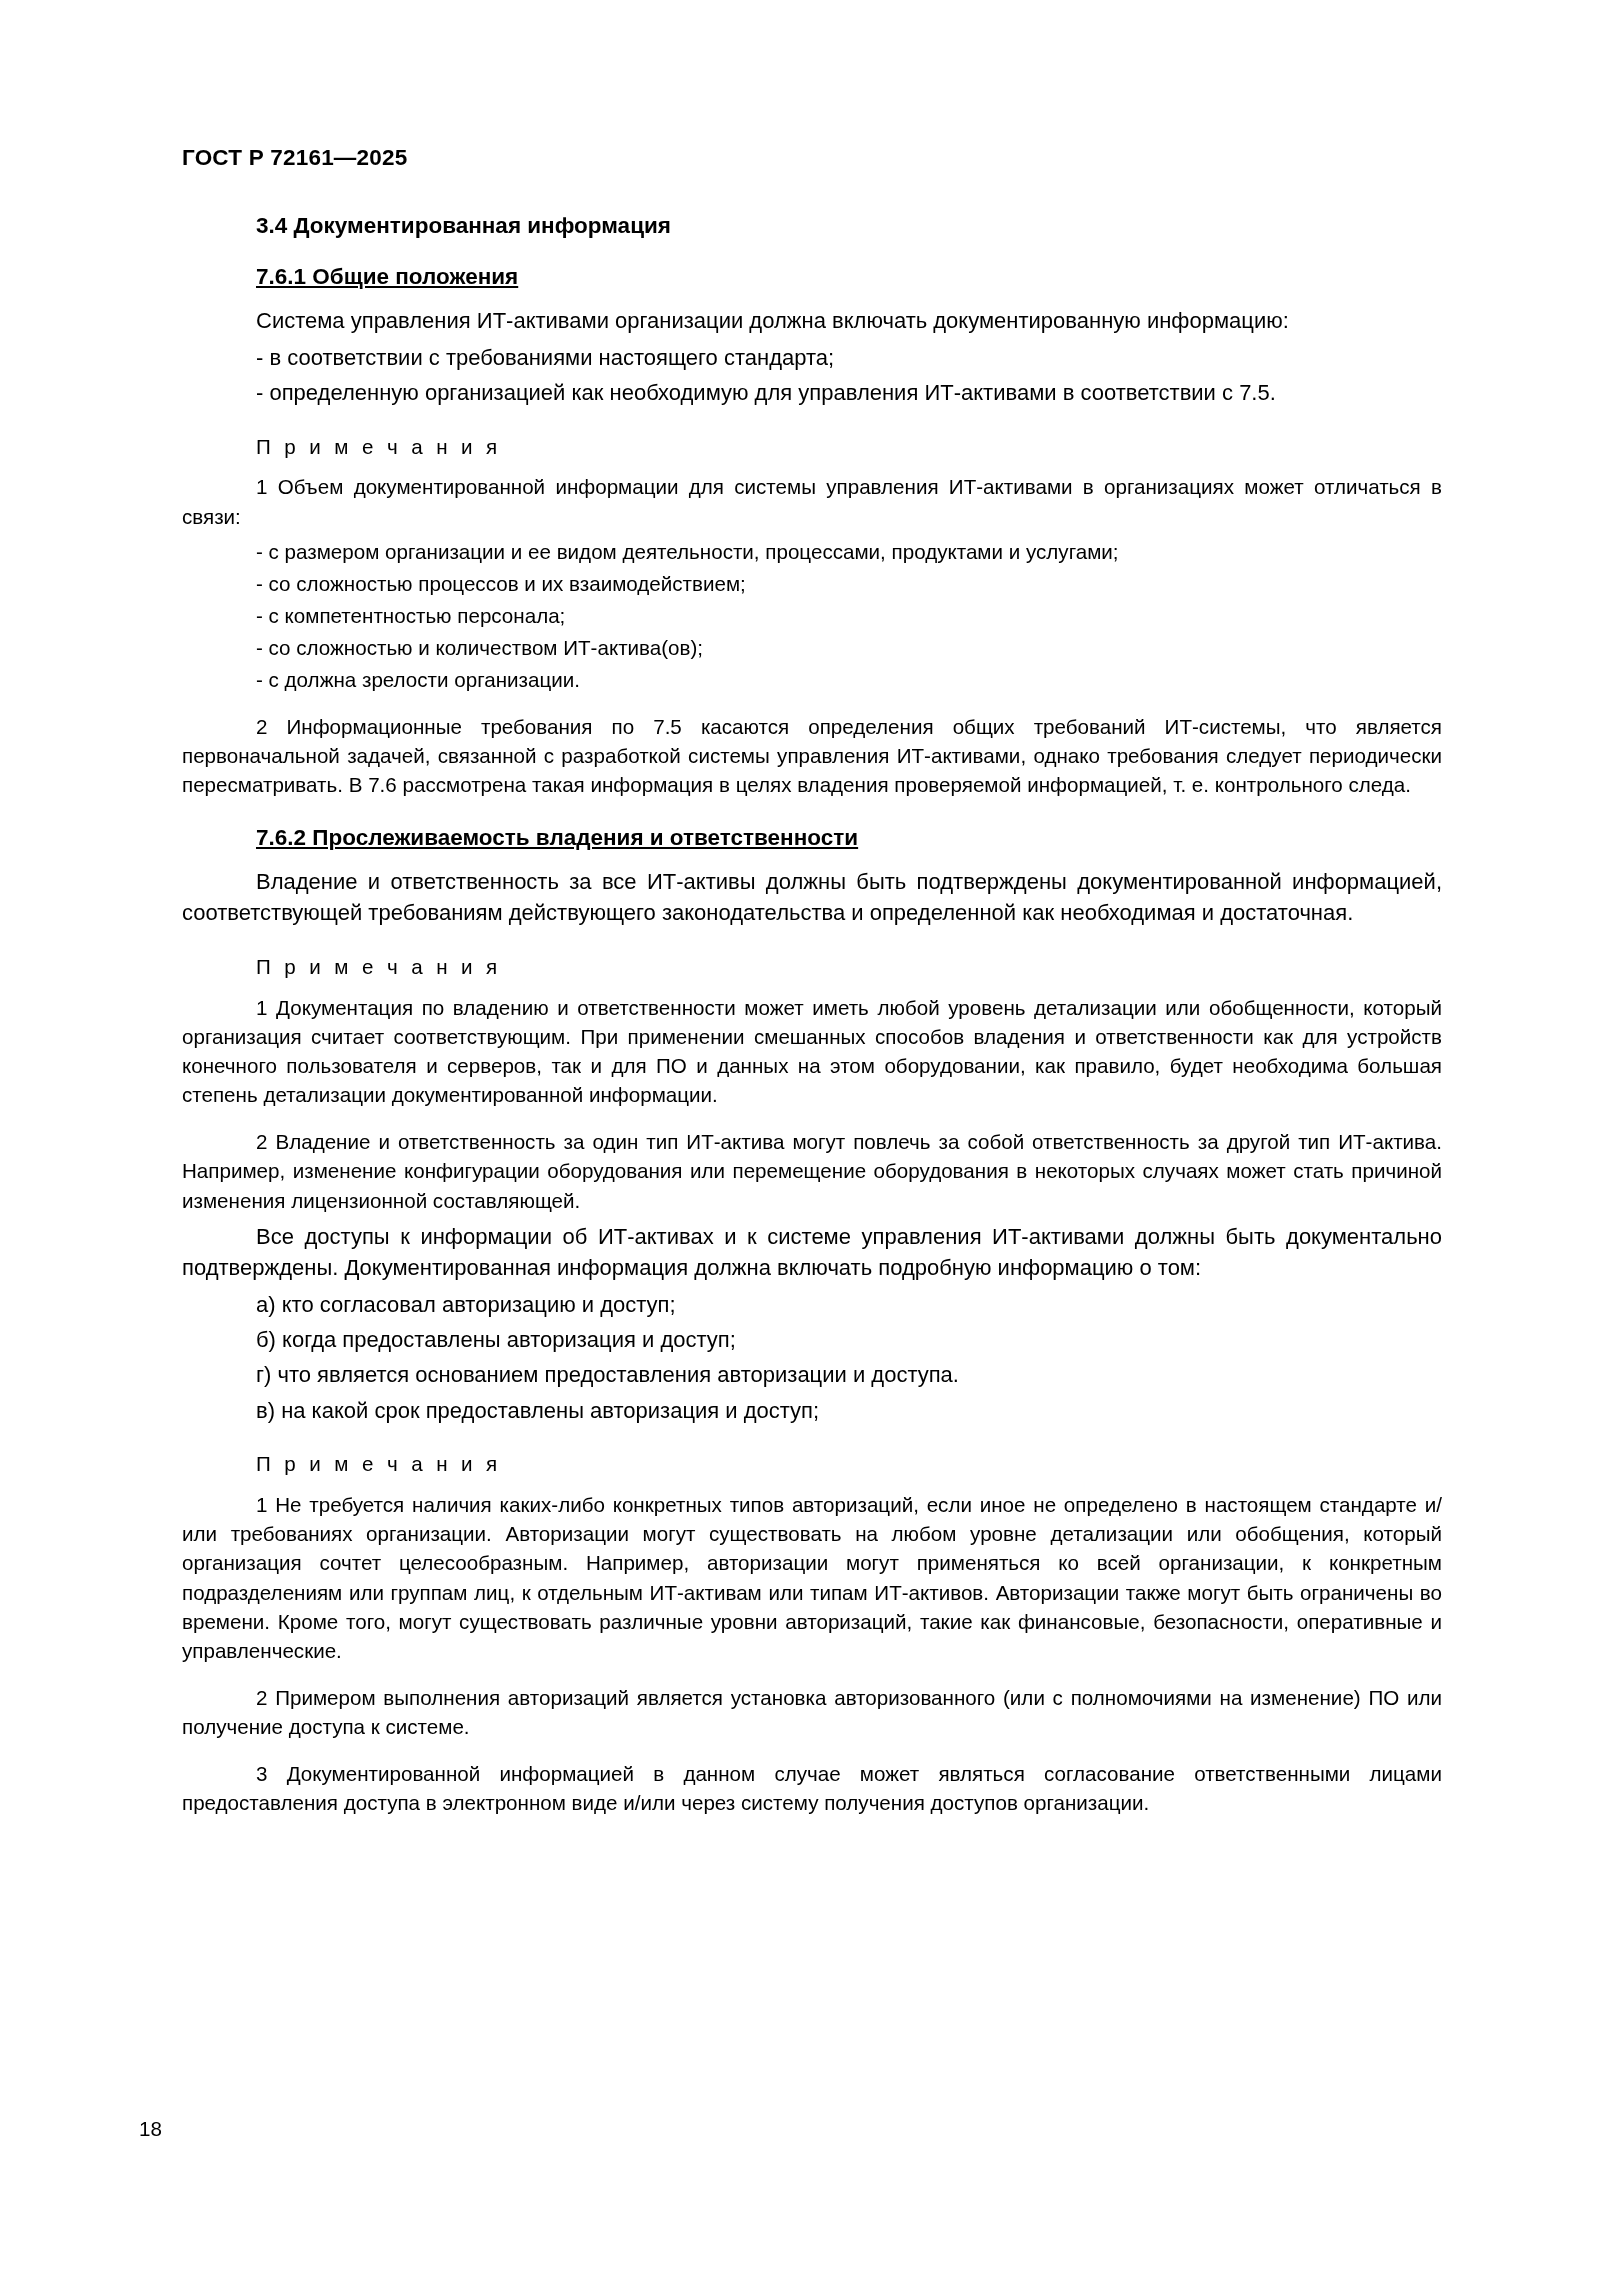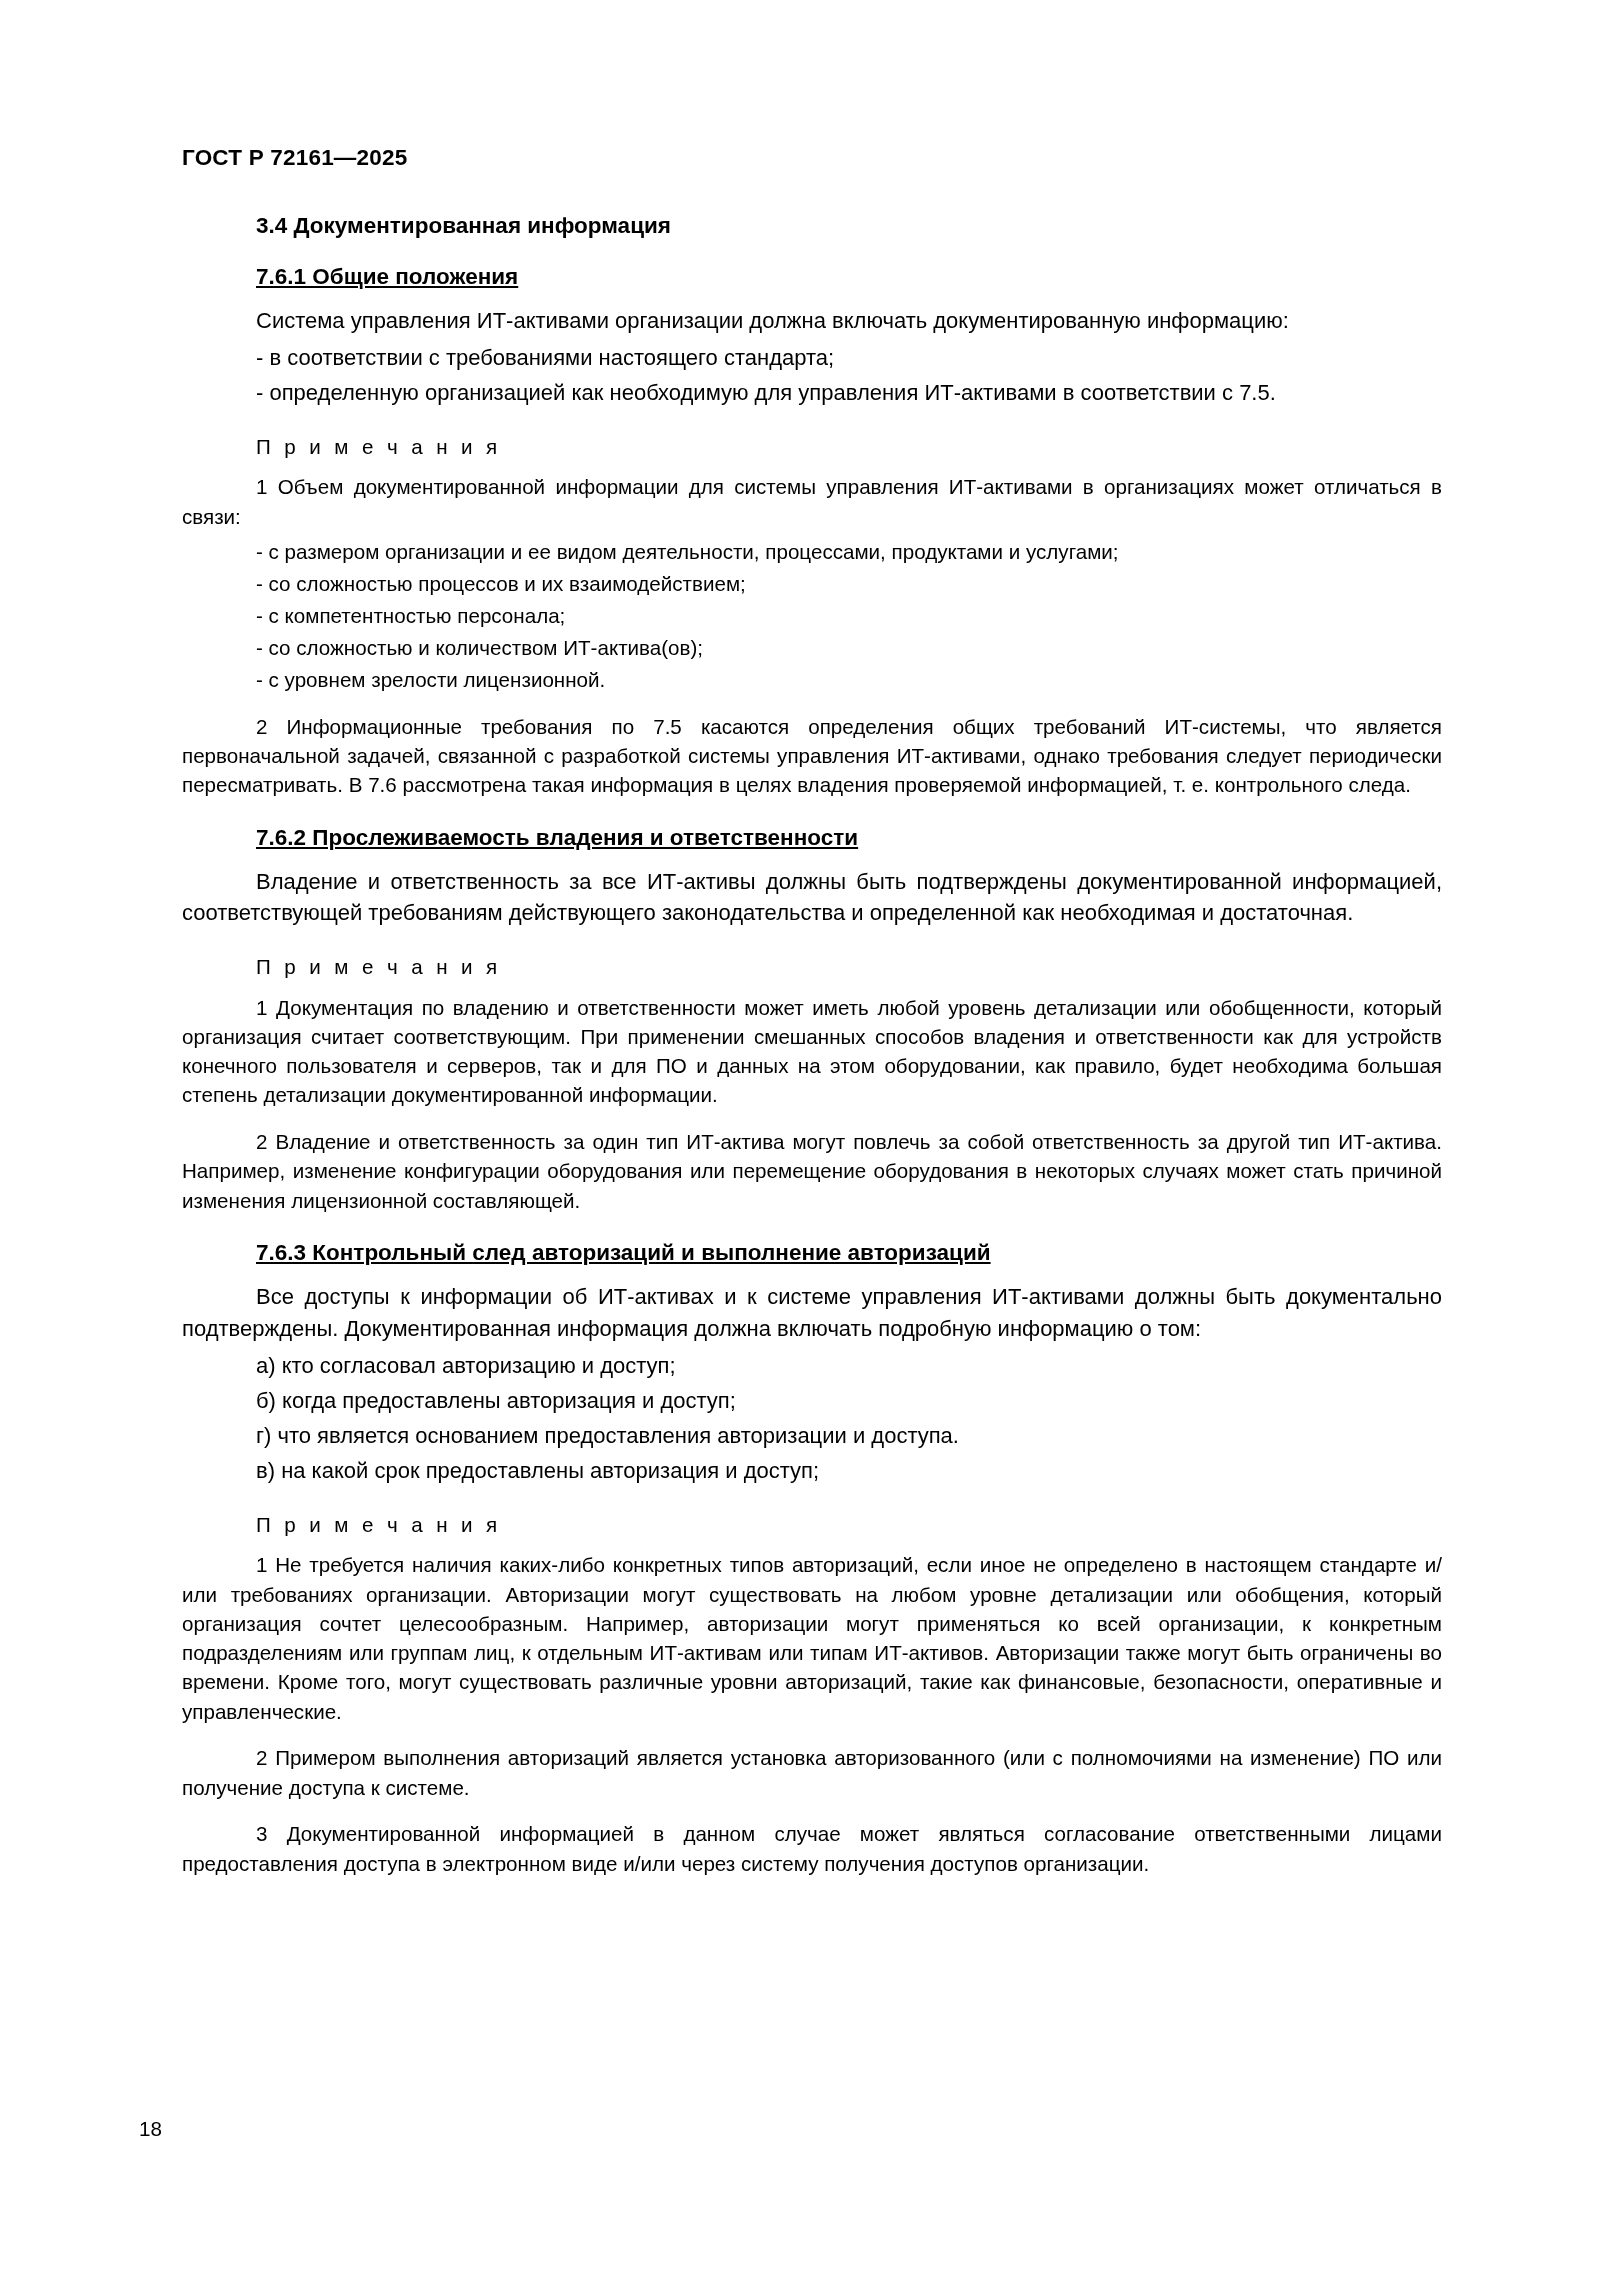--- a/index.html
+++ b/index.html
@@ -111,31 +111,30 @@
     <p class="body-text">Система управления ИТ-активами организации должна включать документированную информацию:</p>
     <p class="list-item">- в соответствии с требованиями настоящего стандарта;</p>
     <p class="body-text">- определенную организацией как необходимую для управления ИТ-активами в соответствии с 7.5.</p>
 
     <p class="note-heading">П р и м е ч а н и я</p>
     <p class="note-text">1  Объем документированной информации для системы управления ИТ-активами в организациях может отличаться в связи:</p>
     <p class="note-list">- с размером организации и ее видом деятельности, процессами, продуктами и услугами;</p>
     <p class="note-list">- со сложностью процессов и их взаимодействием;</p>
     <p class="note-list">- с компетентностью персонала;</p>
     <p class="note-list">- со сложностью и количеством ИТ-актива(ов);</p>
-    <p class="note-list">- с уровнем зрелости лицензионной.</p>
+    <p class="note-list">- с должна зрелости организации.</p>
     <p class="note-text spaced">2  Информационные требования по 7.5 касаются определения общих требований ИТ-системы, что является первоначальной задачей, связанной с разработкой системы управления ИТ-активами, однако требования следует периодически пересматривать. В 7.6 рассмотрена такая информация в целях владения проверяемой информацией, т. е. контрольного следа.</p>
 
     <h3 class="sub-title">7.6.2 Прослеживаемость владения и ответственности</h3>
     <p class="body-text">Владение и ответственность за все ИТ-активы должны быть подтверждены документированной информацией, соответствующей требованиям действующего законодательства и определенной как необходимая и достаточная.</p>
 
     <p class="note-heading">П р и м е ч а н и я</p>
     <p class="note-text">1  Документация по владению и ответственности может иметь любой уровень детализации или обобщенности, который организация считает соответствующим. При применении смешанных способов владения и ответственности как для устройств конечного пользователя и серверов, так и для ПО и данных на этом оборудовании, как правило, будет необходима большая степень детализации документированной информации.</p>
     <p class="note-text spaced">2  Владение и ответственность за один тип ИТ-актива могут повлечь за собой ответственность за другой тип ИТ-актива. Например, изменение конфигурации оборудования или перемещение оборудования в некоторых случаях может стать причиной изменения лицензионной составляющей.</p>
 
-    <h3 class="sub-title">7.6.3 Контрольный след авторизаций и выполнение авторизаций</h3>
     <p class="body-text">Все доступы к информации об ИТ-активах и к системе управления ИТ-активами должны быть документально подтверждены. Документированная информация должна включать подробную информацию о том:</p>
     <p class="list-item">а)  кто согласовал авторизацию и доступ;</p>
     <p class="list-item">б)  когда предоставлены авторизация и доступ;</p>
     <p class="list-item">г)  что является основанием предоставления авторизации и доступа.</p>
     <p class="list-item">в)  на какой срок предоставлены авторизация и доступ;</p>
 
     <p class="note-heading">П р и м е ч а н и я</p>
     <p class="note-text">1  Не требуется наличия каких-либо конкретных типов авторизаций, если иное не определено в настоящем стандарте и/или требованиях организации. Авторизации могут существовать на любом уровне детализации или обобщения, который организация сочтет целесообразным. Например, авторизации могут применяться ко всей организации, к конкретным подразделениям или группам лиц, к отдельным ИТ-активам или типам ИТ-активов. Авторизации также могут быть ограничены во времени. Кроме того, могут существовать различные уровни авторизаций, такие как финансовые, безопасности, оперативные и управленческие.</p>
     <p class="note-text spaced">2  Примером выполнения авторизаций является установка авторизованного (или с полномочиями на изменение) ПО или получение доступа к системе.</p>
     <p class="note-text spaced">3  Документированной информацией в данном случае может являться согласование ответственными лицами предоставления доступа в электронном виде и/или через систему получения доступов организации.</p>

